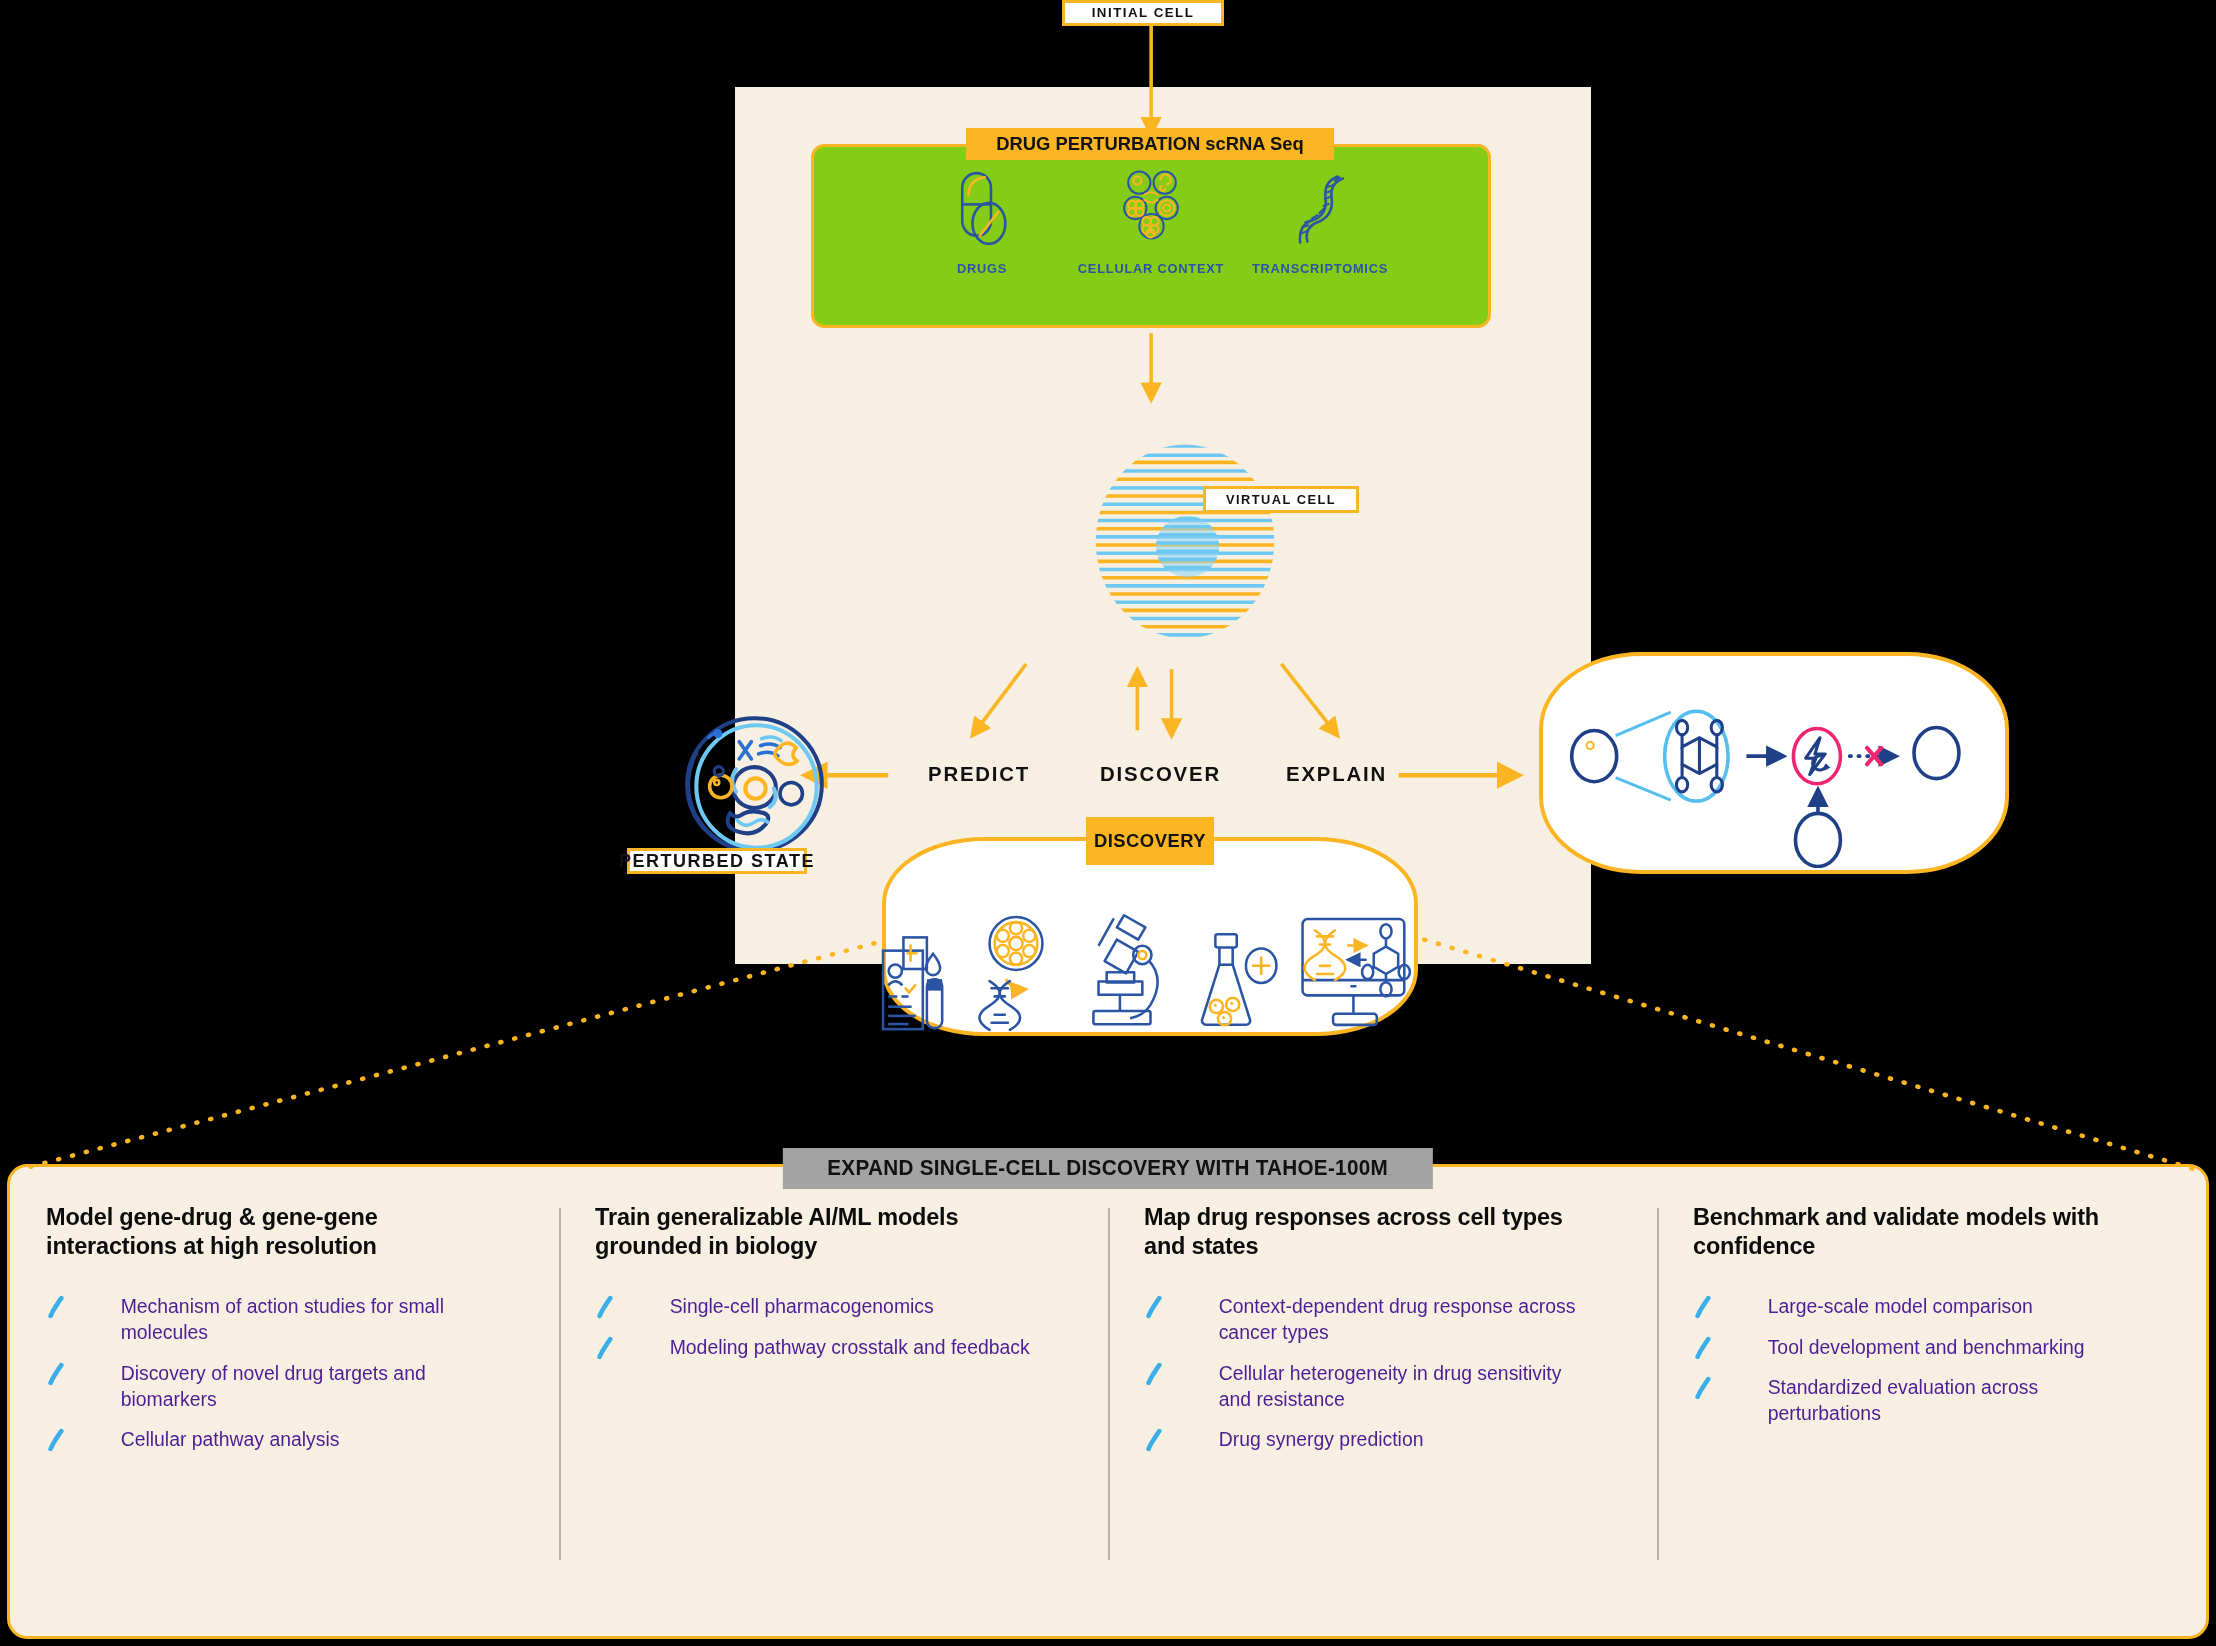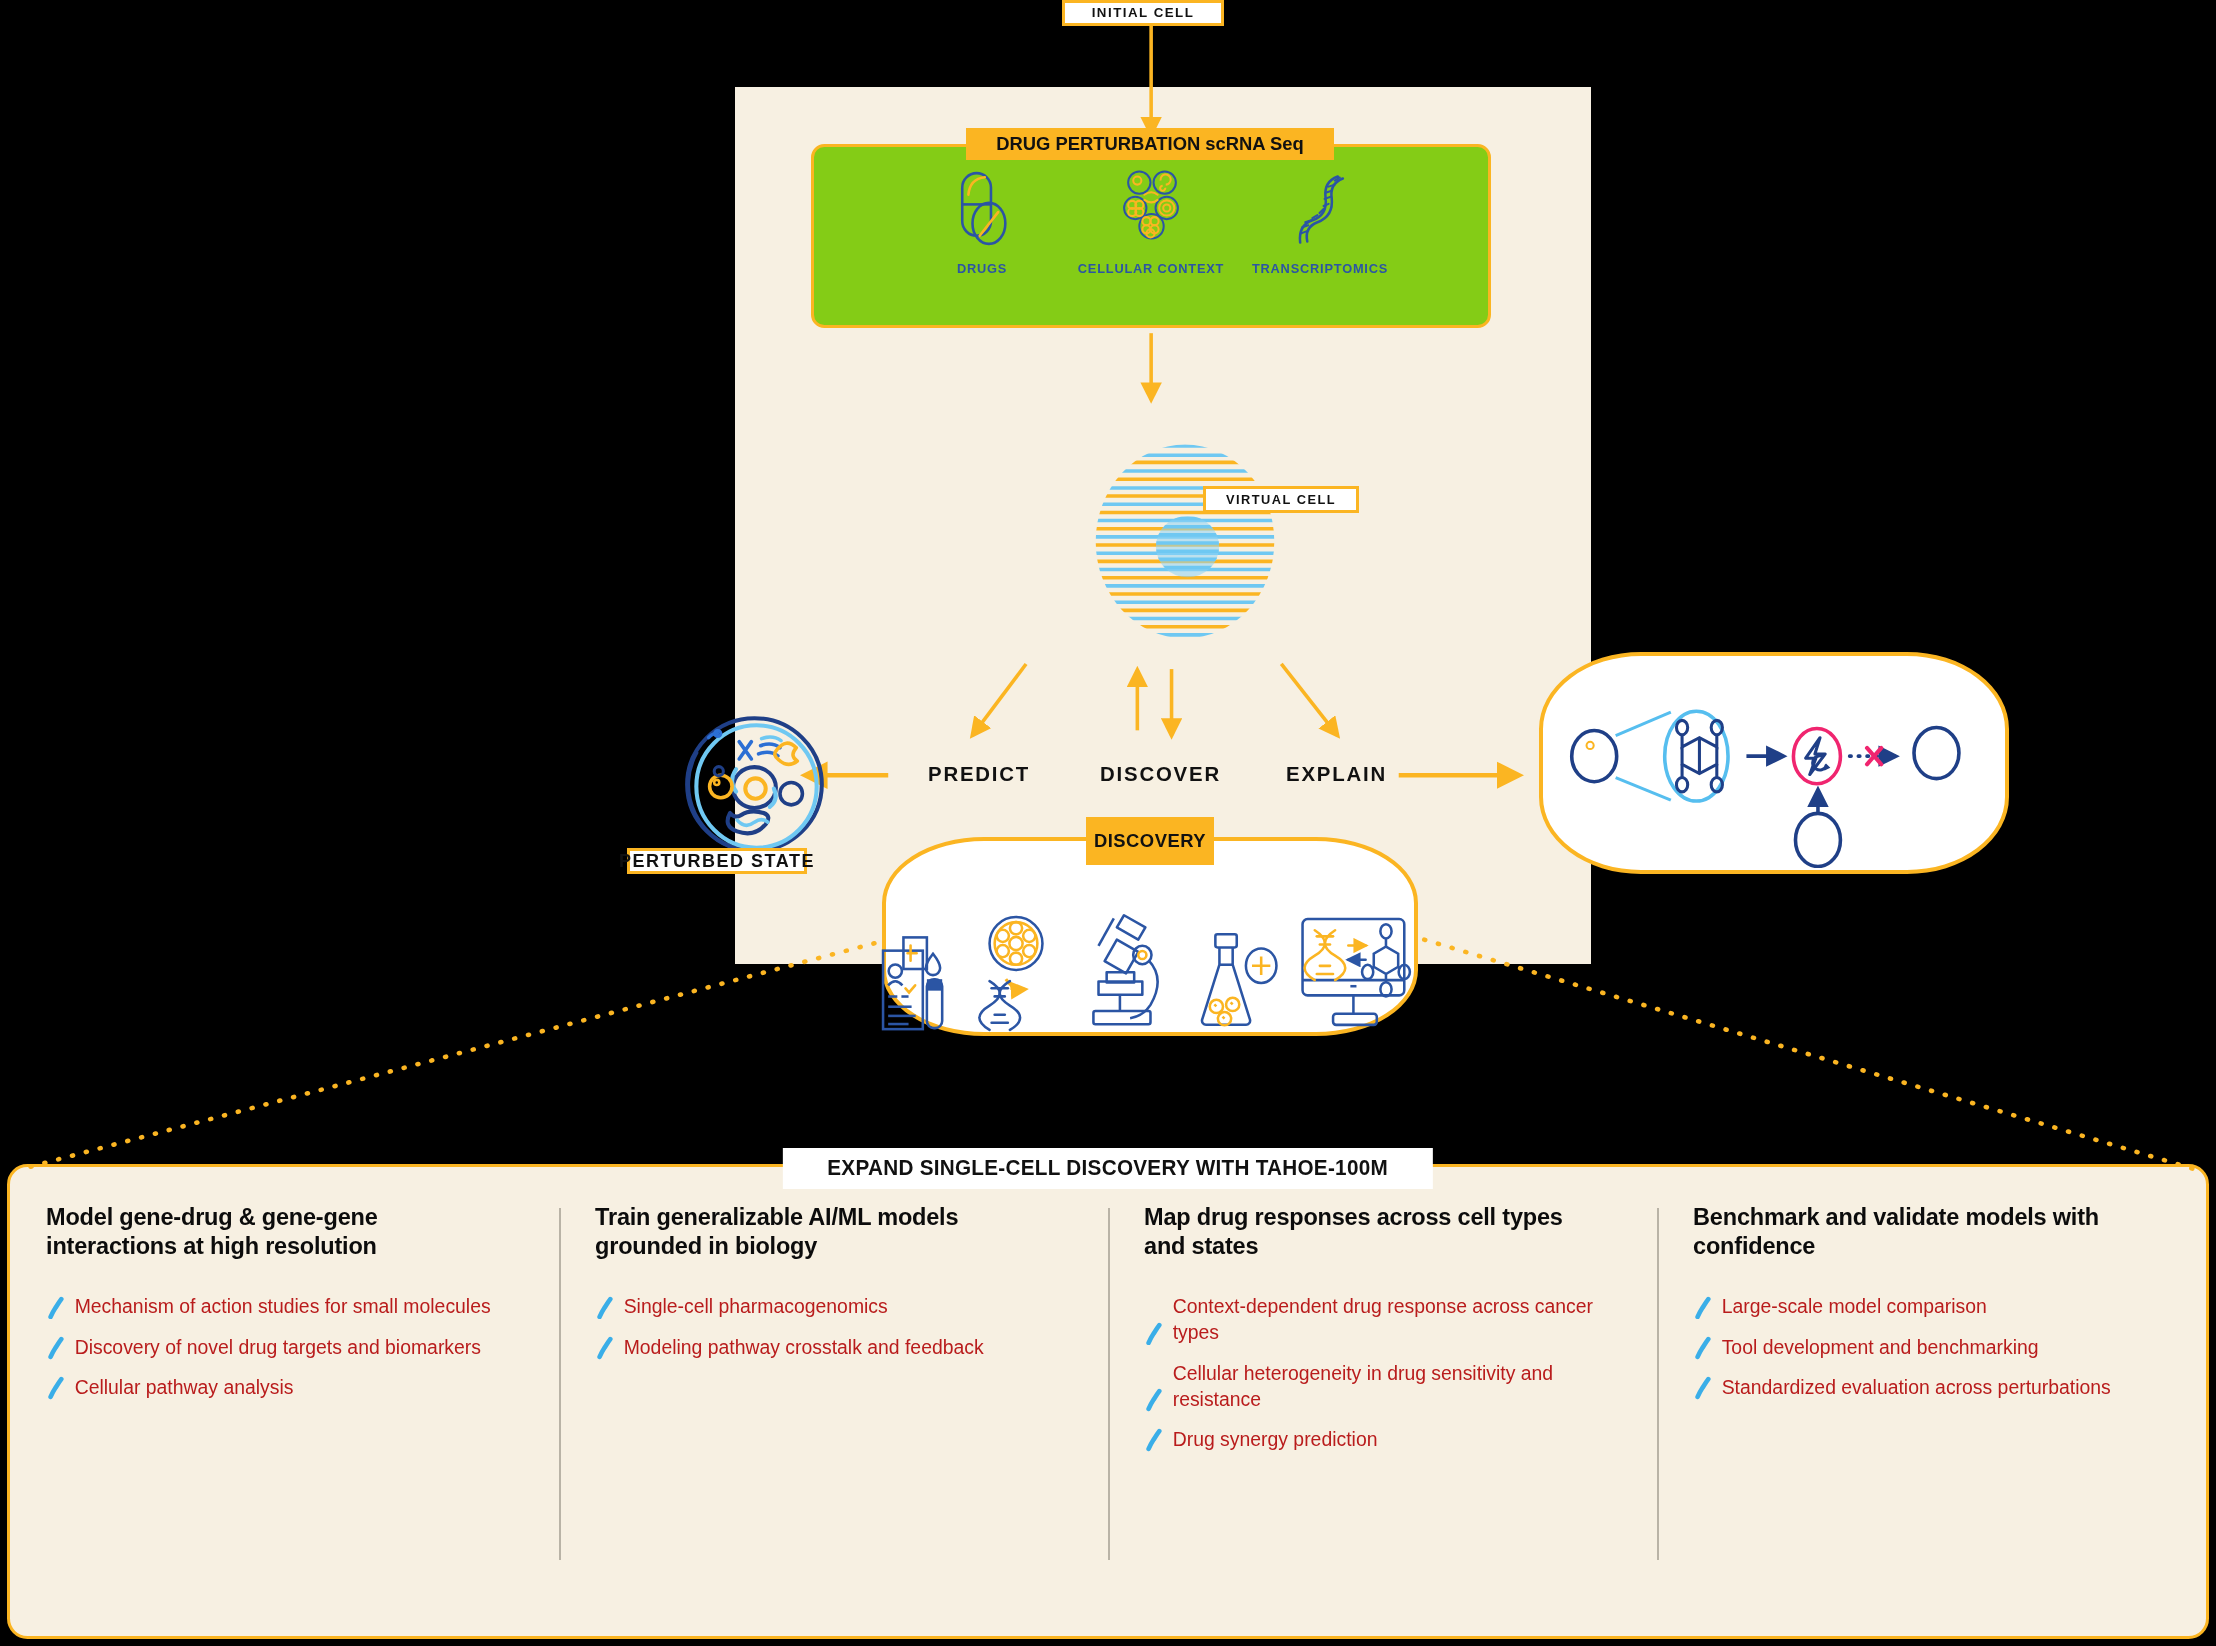--- a/index.html
+++ b/index.html
@@ -119,21 +119,21 @@
     position: absolute;
     left: 7.1px; top: 1164px;
     width: 2202px; height: 475px;
     background: #F7F0E2;
     border: 3.6px solid #FBB522;
     border-radius: 20.4px;
   }
   #banner-chip {
     position: absolute;
     left: 50%; top: 1148px; transform: translateX(-50%);
-    background: #ffffff;
+    background: #a3a3a3;
     padding: 7.1px 20.4px 8.2px;
     z-index: 60;
   }
   #banner-chip span {
     font-weight: 800; font-size: 22.5px; letter-spacing: 0.3px;
     color: #111; white-space: nowrap;
     font-stretch: condensed;
     transform: scaleX(0.92); display: inline-block;
   }
   #cols {
@@ -151,24 +151,25 @@
     width: 1.5px; height: 352px; background: #b9b3a6;
   }
   .col h3 {
     font-size: 23.5px; font-weight: 800; line-height: 1.22;
     color: #0c0c0c; letter-spacing: -0.2px;
     margin-bottom: 33px;
     max-width: 460px;
   }
   .bullets { list-style: none; }
   .bullets li {
-    display: flex; align-items: flex-end;
+    display: flex; align-items: flex-start;
     margin-bottom: 14.3px;
-    font-size: 19.4px; line-height: 1.34; color: #b91c1c;
+    font-size: 19.4px; line-height: 1.34; color: #4c1d95;
     max-width: 449px;
+    gap: 46px;
   }
   .bullets li .bmark {
     flex: 0 0 auto; width: 20.4px; height: 23.5px; margin-right: 8.2px; margin-top: 2px;
   }
 
   
   #connectors { position: absolute; left: 0; top: 0; width: 2216px; height: 1647px; z-index: 5; pointer-events: none; }
   #arrows { position: absolute; left: 0; top: 0; width: 2216px; height: 1647px; z-index: 15; pointer-events: none; }
 </style>
 </head>

